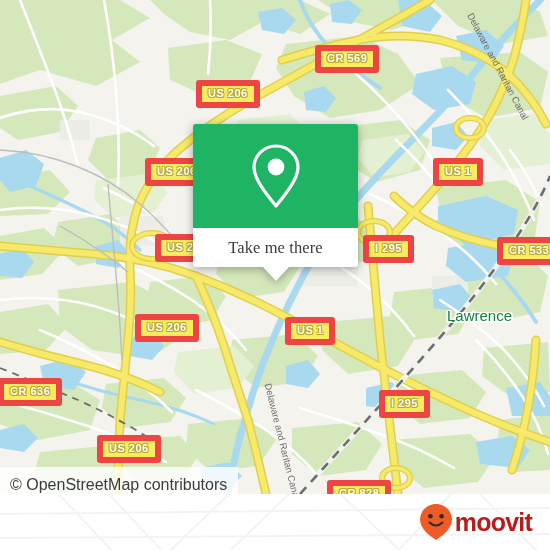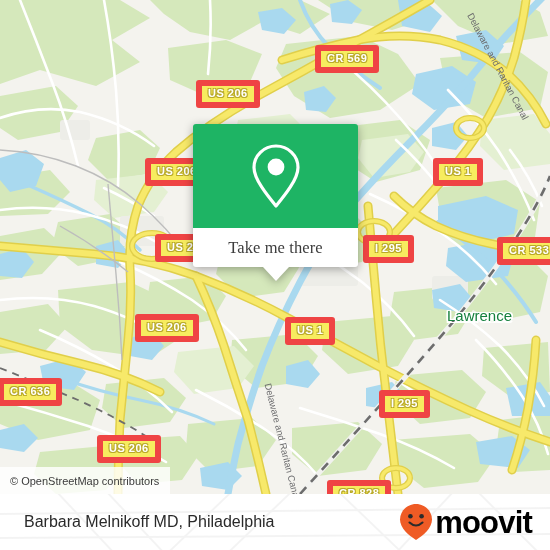--- a/index.html
+++ b/index.html
@@ -107,26 +107,26 @@
     border-top: 14px solid #ffffff;
   }
 
   
   #attribution {
     position: absolute;
     left: 0;
     top: 467px;
     height: 27px;
     display: flex;
-    align-items: center;
+    align-items: flex-end;
     padding-left: 10px;
     padding-right: 11px;
     background: rgba(255,255,255,.82);
     color: #3b3b3b;
-    font-size: 11px;
+    font-size: 16px;
     box-sizing: border-box;
   }
 
   
   #footer {
     position: absolute;
     left: 0;
     top: 494px;
     width: 550px;
     height: 56px;
@@ -151,22 +151,22 @@
   #brand {
     position: absolute;
     right: 18px;
     top: 50%;
     transform: translateY(-50%);
     display: flex;
     align-items: center;
     gap: 2px;
   }
   #brand-name {
-    color: #000000;
-    font-size: 31px;
+    color: #b91c1c;
+    font-size: 25px;
     font-weight: bold;
     letter-spacing: -0.8px;
     line-height: 31px;
   }
 </style>
 </head>
 <body>
 
 <div id="screen">
 
@@ -392,21 +392,20 @@
         <path d="M90,-20 L180,76"></path>
         <path d="M150,76 L250,-20"></path>
         <path d="M210,76 L310,-20"></path>
         <path d="M320,-20 L420,76"></path>
         <path d="M380,76 L470,-20"></path>
         <path d="M460,-20 L550,70"></path>
         <path d="M0,20 L550,14"></path>
         <path d="M0,44 L550,40"></path>
       </g>
     </svg>
-    <div id="footer-title">Barbara Melnikoff MD, Philadelphia</div>
     <div id="brand">
       <svg width="34" height="38" viewBox="0 0 34 38">
         <path d="M17 1 C8.2 1 1 8 1 16.6 C1 25 9.5 32.5 17 37 C24.5 32.5 33 25 33 16.6 C33 8 25.8 1 17 1 Z" fill="#ef5b25"></path>
         <circle cx="11.4" cy="13.2" r="2.3" fill="#2b2b2b"></circle>
         <circle cx="22.6" cy="13.2" r="2.3" fill="#2b2b2b"></circle>
         <path d="M10.5 19.5 Q17 25.5 23.5 19.5" fill="none" stroke="#2b2b2b" stroke-width="2.1" stroke-linecap="round"></path>
       </svg>
       <span id="brand-name">moovit</span>
     </div>
   </div>

